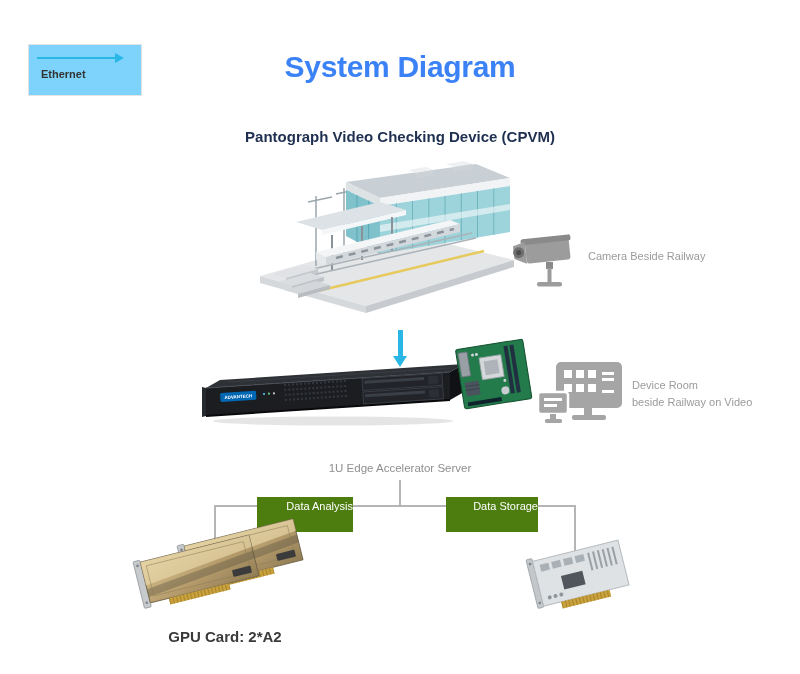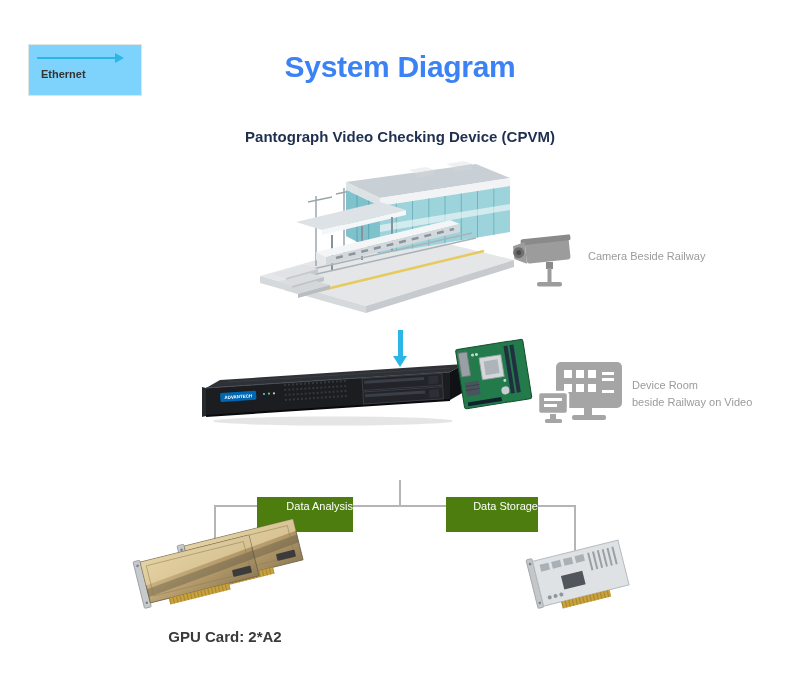--- a/index.html
+++ b/index.html
@@ -199,20 +199,21 @@
     <rect x="8" y="38" width="18" height="3" fill="#ffffff"></rect>
     <rect x="8" y="44" width="13" height="3" fill="#ffffff"></rect>
     <rect x="14" y="54" width="6" height="5" fill="#a5a5a5"></rect>
     <rect x="9" y="59" width="17" height="4" rx="1.5" fill="#a5a5a5"></rect>
   </svg>
   <div class="abs gray-note" style="left:632px;top:377px;">
     <div>Device Room</div>
     <div>beside Railway on Video</div>
   </div>
 
+  <div class="abs centered server-desc">1U Edge Accelerator Server</div>
 
   <div class="abs line" style="left:399px;top:480px;width:2px;height:26px;"></div>
   <div class="abs line" style="left:214px;top:505px;width:362px;height:2px;"></div>
   <div class="abs line" style="left:214px;top:505px;width:2px;height:36px;"></div>
   <div class="abs line" style="left:574px;top:505px;width:2px;height:46px;"></div>
 
   <div class="abs badge" style="left:257px;top:497px;width:96px;">Data Analysis</div>
   <div class="abs badge" style="left:446px;top:497px;width:92px;">Data Storage</div>
 
   <svg class="abs" style="left:130px;top:510px;" width="185" height="105" viewBox="0 0 185 105">

